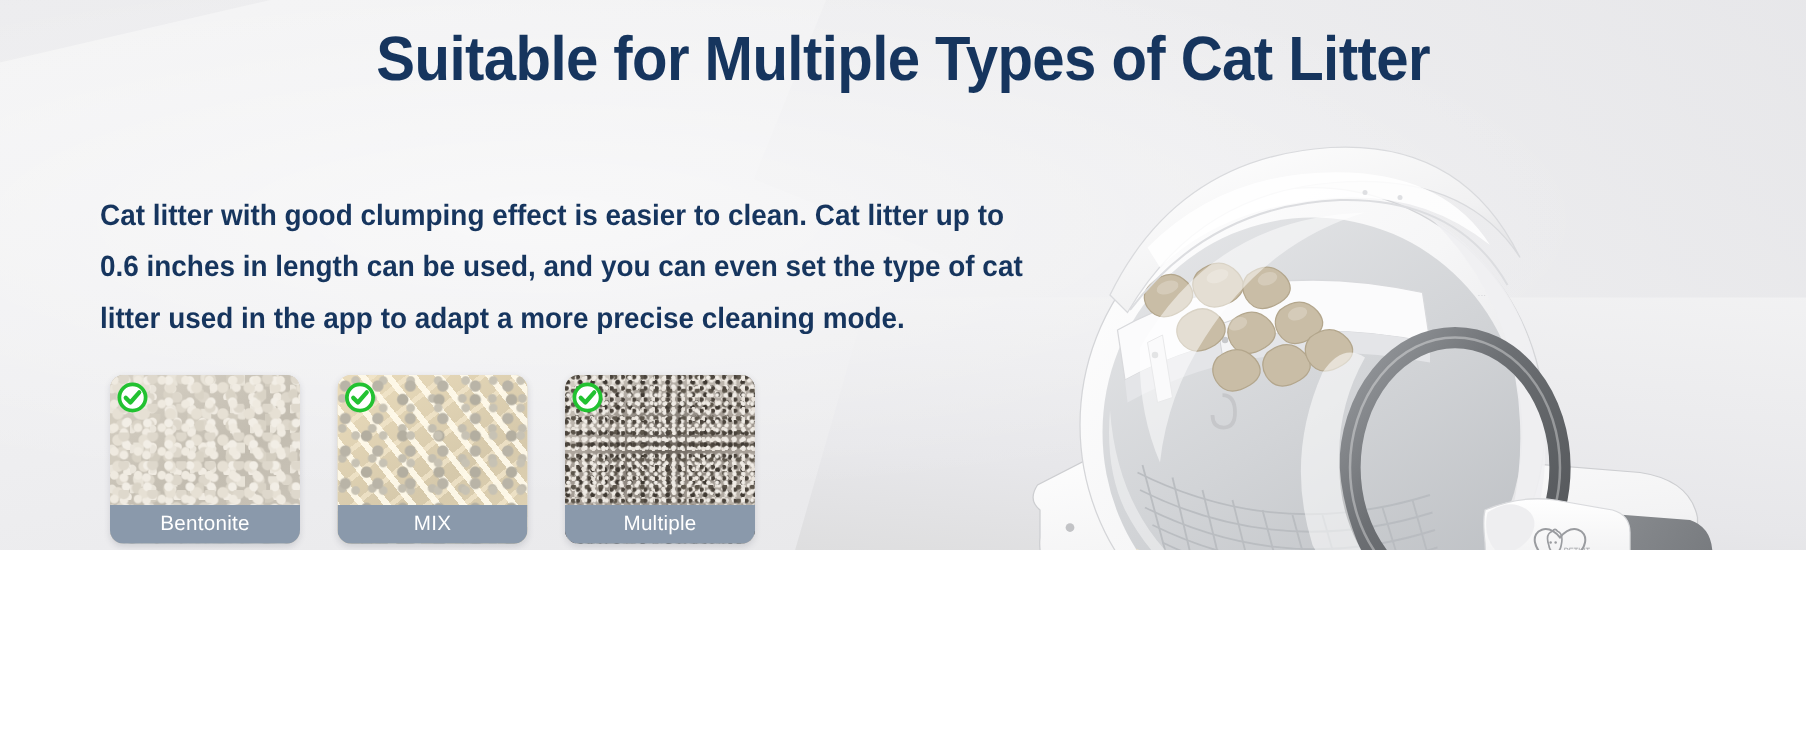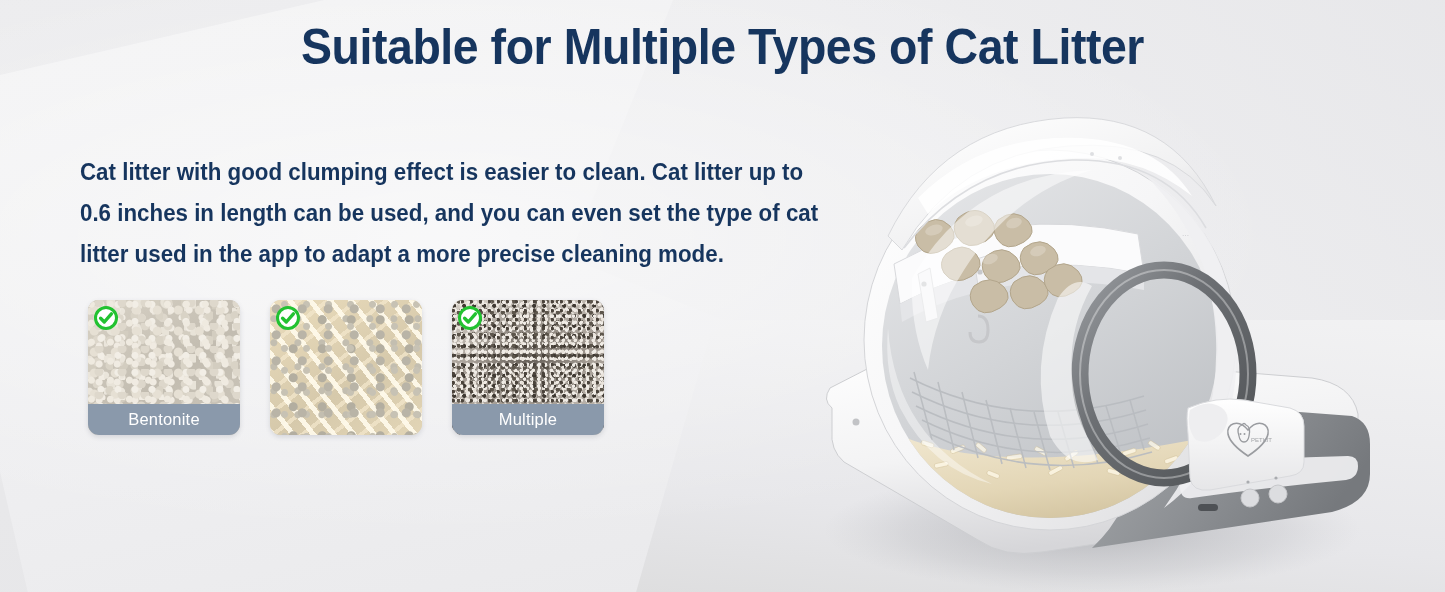--- a/index.html
+++ b/index.html
@@ -6,21 +6,21 @@
   * { margin:0; padding:0; box-sizing:border-box; }
 
   html, body {
     width:1445px; height:592px;
     overflow:hidden;
     font-family:"Liberation Sans", sans-serif;
   }
 
   #stage {
     position:relative;
-    width:1445px; height:592px;
+    width:1445px; height:440px;
     background:#bef264;
     overflow:hidden;
   }
 
   
   .bg-base {
     position:absolute; inset:0;
     background:linear-gradient(160deg,#ececee 0%,#e8e8ea 45%,#e4e4e7 100%);
   }
   
@@ -199,20 +199,21 @@
       <div class="card-label">Bentonite</div>
     </div>
 
 
     <div class="card">
       <div class="card-photo tex-mix"></div>
       <svg class="check-badge" viewBox="0 0 26 26">
         <circle cx="13" cy="13" r="10.5" fill="#ffffff" stroke="#22c231" stroke-width="3"></circle>
         <path d="M7.6 13.3 L11.3 17 L18.4 8.9" fill="none" stroke="#22c231" stroke-width="3.4" stroke-linecap="round" stroke-linejoin="round"></path>
       </svg>
+      <div class="card-label">MIX</div>
     </div>
 
     <div class="card">
       <div class="card-photo tex-mineral"></div>
       <svg class="check-badge" viewBox="0 0 26 26">
         <circle cx="13" cy="13" r="10.5" fill="#ffffff" stroke="#22c231" stroke-width="3"></circle>
         <path d="M7.6 13.3 L11.3 17 L18.4 8.9" fill="none" stroke="#22c231" stroke-width="3.4" stroke-linecap="round" stroke-linejoin="round"></path>
       </svg>
       <div class="card-label">Multiple</div>
     </div>

